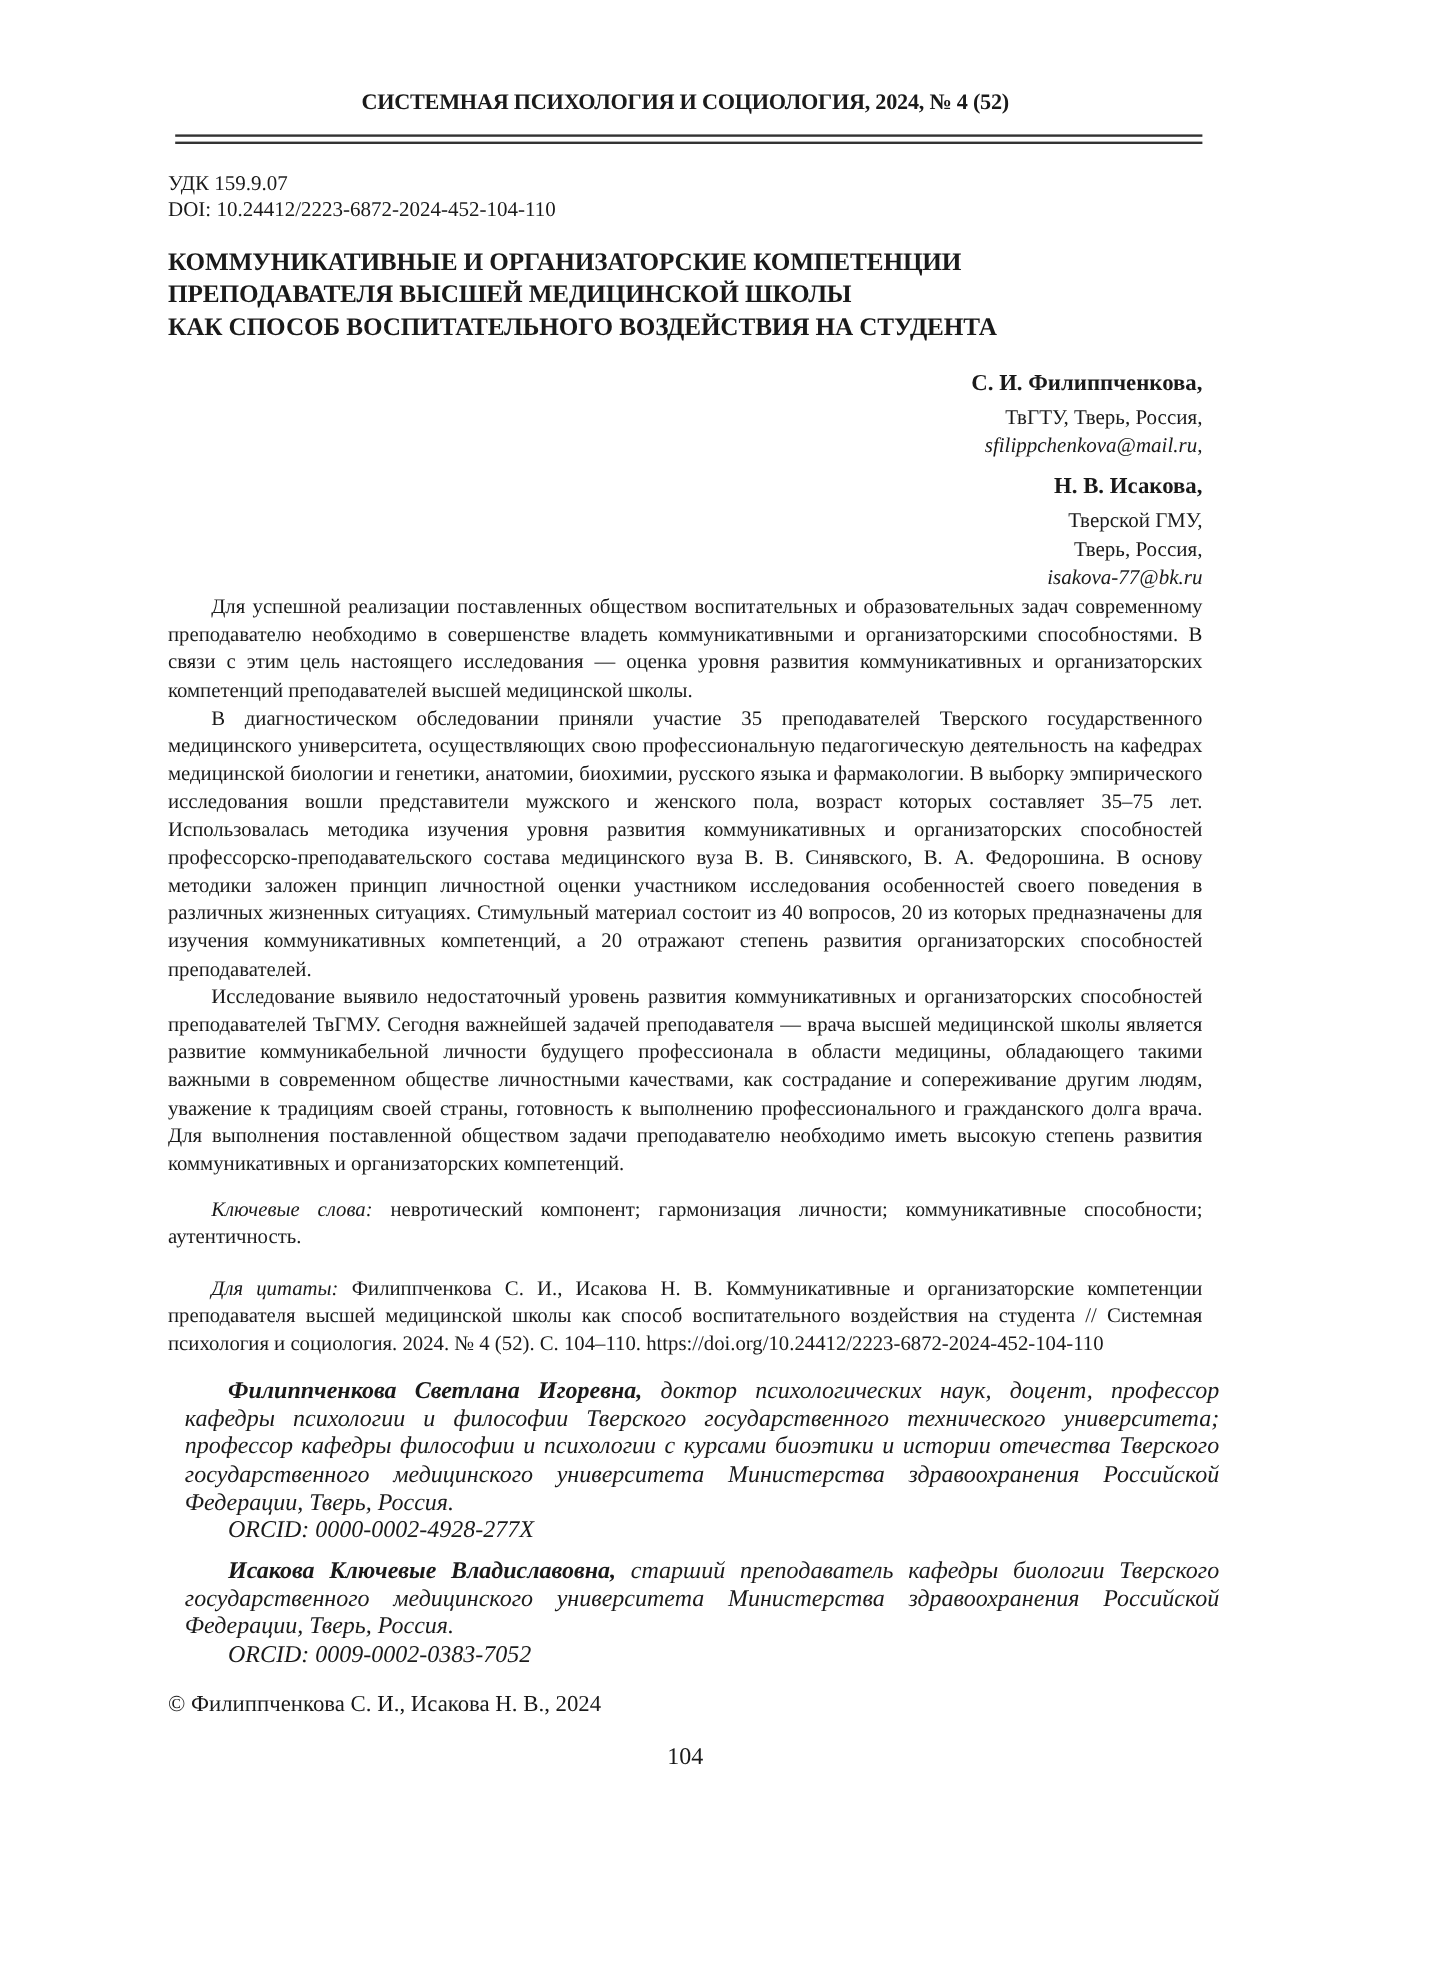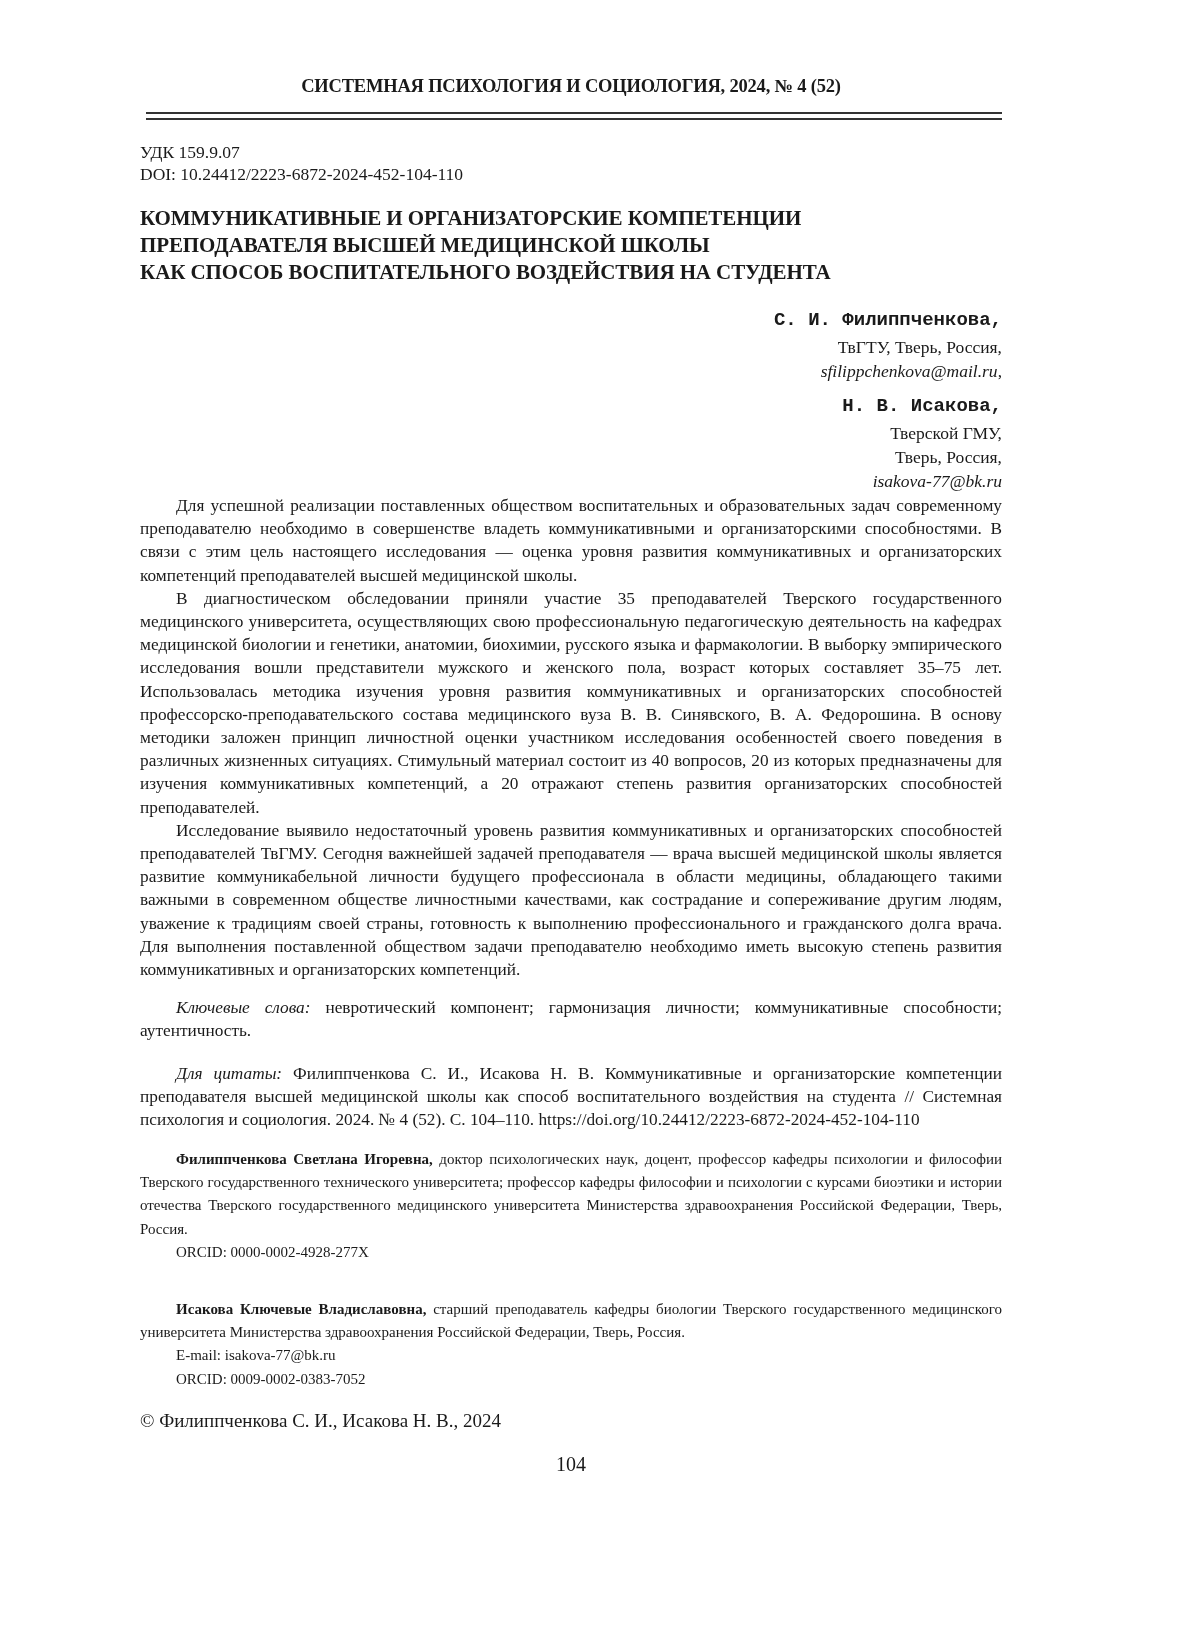--- a/index.html
+++ b/index.html
@@ -7,29 +7,29 @@
          font-family: "Liberation Serif", "DejaVu Serif", serif; color: #1a1a1a; }
   .page { position: absolute; left: 140px; top: 0; width: 862px; }
   .running-head { position: absolute; top: 76px; left: 0; width: 862px; text-align: center;
                   font-weight: bold; font-size: 18.5px; letter-spacing: -0.2px; }
   .rule { position: absolute; left: 6px; width: 856px; height: 2px; background: #333; }
   .rule.r1 { top: 112px; } .rule.r2 { top: 118px; }
   .meta { position: absolute; top: 141px; left: 0; font-size: 17.5px; line-height: 22px; }
   .title { position: absolute; top: 205px; left: 0; width: 862px; text-align: left;
            font-weight: bold; font-size: 21px; line-height: 27px; letter-spacing: -0.1px; }
   .authors { position: absolute; top: 305px; right: 0; text-align: right; font-size: 17.5px; line-height: 24px; }
-  .authors .name { font-weight: bold; font-size: 19px; line-height: 30px; font-family: Liberation Mono, monospace; }
+  .authors .name { font-weight: bold; font-size: 19px; line-height: 30px; }
   .authors .email { font-style: italic; text-align: right; }
   .authors .gap { height: 8px; }
   .abstract { position: absolute; top: 494px; left: 0; width: 862px; font-size: 17.3px; line-height: 23.2px; text-align: justify; }
   .abstract p { margin: 0; text-indent: 36px; }
   .keywords { position: absolute; top: 996px; left: 0; width: 862px; font-size: 17.3px; line-height: 23.2px; text-align: justify; text-indent: 36px; }
   .citation { position: absolute; top: 1062px; left: 0; width: 862px; font-size: 17.3px; line-height: 23.2px; text-align: justify; text-indent: 36px; }
   .lbl { font-style: italic; }
-  .bio { position: absolute; left: 0; width: 862px; font-size: 15px; line-height: 23.2px; text-align: justify; }
+  .bio { position: absolute; left: 14px; width: 862px; font-size: 20px; line-height: 23.2px; text-align: justify; font-style: italic; }
   .bio p { margin: 0; text-indent: 36px; }
   .bio .line { padding-left: 36px; }
   .bio b { font-weight: bold; }
   .bio1 { top: 1148px; } .bio2 { top: 1298px; }
   .copyright { position: absolute; top: 1410px; left: 0; font-size: 19px; }
   .pagenum { position: absolute; top: 1453px; left: 0; width: 862px; text-align: center; font-size: 20px; }
 </style>
 </head>
 <body>
 
@@ -71,20 +71,19 @@
 
   <div class="citation"><span class="lbl">Для цитаты:</span> <span>Филиппченкова С. И., Исакова Н. В. Коммуникативные и организаторские компетенции преподавателя высшей медицинской школы как способ воспитательного воздействия на студента // Системная психология и социология. 2024. № 4 (52). С. 104–110. https://doi.org/10.24412/2223-6872-2024-452-104-110</span></div>
 
   <div class="bio bio1">
     <p><b>Филиппченкова Светлана Игоревна,</b> <span>доктор психологических наук, доцент, профессор кафедры психологии и философии Тверского государственного технического университета; профессор кафедры философии и психологии с курсами биоэтики и истории отечества Тверского государственного медицинского университета Министерства здравоохранения Российской Федерации, Тверь, Россия.</span></p>
     <div class="line">ORCID: 0000-0002-4928-277X</div>
   </div>
 
   <div class="bio bio2">
     <p><b>Исакова Ключевые Владиславовна,</b> <span>старший преподаватель кафедры биологии Тверского государственного медицинского университета Министерства здравоохранения Российской Федерации, Тверь, Россия.</span></p>
-    <div class="line">E-mail: isakova-77@bk.ru</div>
     <div class="line">ORCID: 0009-0002-0383-7052</div>
   </div>
 
   <div class="copyright">© Филиппченкова С. И., Исакова Н. В., 2024</div>
   <div class="pagenum">104</div>
 
 </div>
 
 </body></html>

